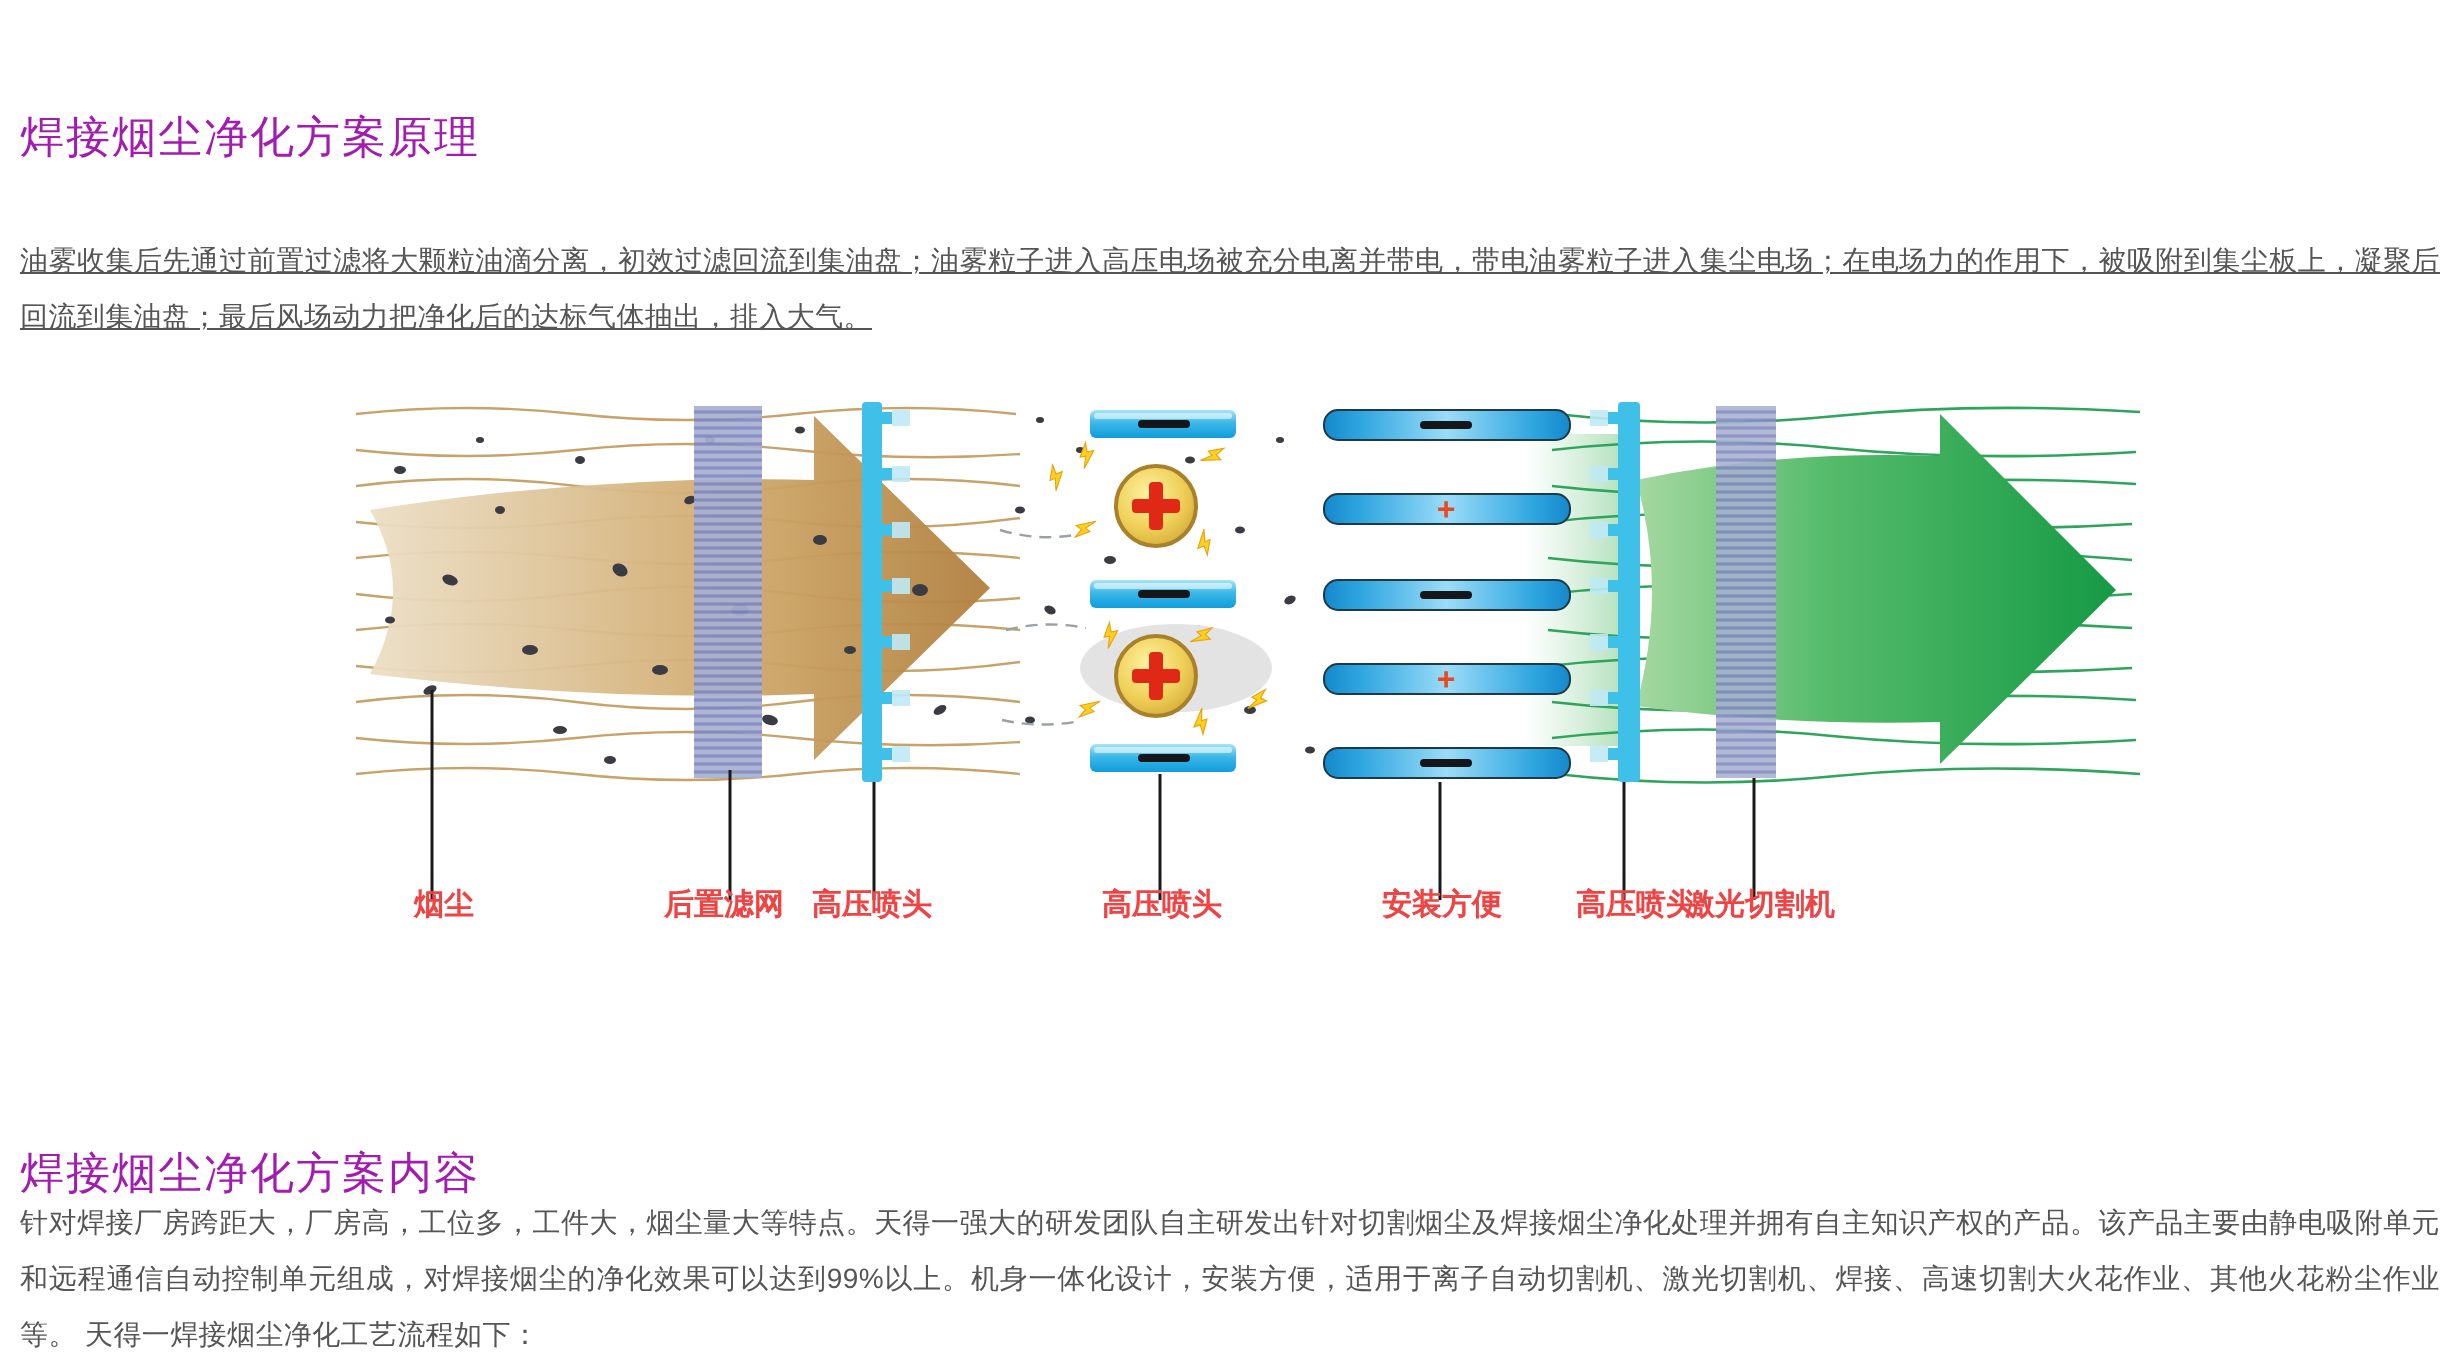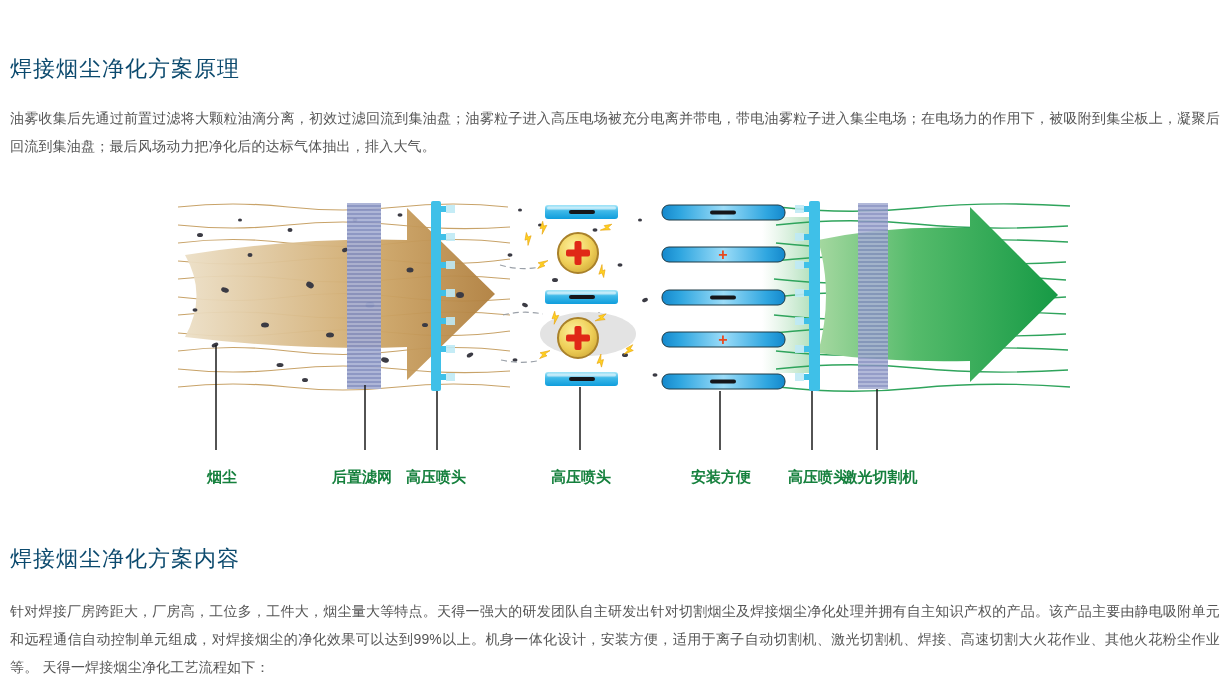--- a/index.html
+++ b/index.html
@@ -1,31 +1,31 @@
 <!DOCTYPE html>
 <html><head>
 <meta charset="utf-8">
 <style>
   html,body{margin:0;padding:0;background:#ffffff;}
   body{width:1228px;height:678px;overflow:hidden;
        font-family:"Liberation Sans","DejaVu Sans",sans-serif;}
   .page{position:relative;width:1228px;height:678px;background:#ffffff;}
   .sec-heading{position:absolute;left:10px;margin:0;font-size:22px;font-weight:400;
-       color:#0c4a6e;letter-spacing:1px;white-space:nowrap;}
+       color:#a21caf;letter-spacing:1px;white-space:nowrap;}
   #heading-1{top:54px;}
-  #heading-2{top:544px;}
+  #heading-2{top:572px;}
   .body-text{position:absolute;left:10px;width:1210px;margin:0;
        font-size:14px;line-height:28px;letter-spacing:0.2px;color:#555555;
        text-align:justify;}
-  #paragraph-1{top:104px;}
+  #paragraph-1{top:116px;text-decoration:underline;}
   #paragraph-2{top:597px;}
   .diagram{position:absolute;left:170px;top:195px;width:940px;height:290px;}
   .diagram svg{position:absolute;left:0;top:0;}
-  .diag-label{position:absolute;top:273px;transform:translateX(-50%);
-       font-size:15px;font-weight:700;color:#15803d;white-space:nowrap;}
+  .diag-label{position:absolute;top:248px;transform:translateX(-50%);
+       font-size:15px;font-weight:700;color:#ef4444;white-space:nowrap;}
 </style>
 </head>
 <body>
 
 <div class="page">
 
   <h2 class="sec-heading" id="heading-1">焊接烟尘净化方案原理</h2>
 
   <p class="body-text" id="paragraph-1">油雾收集后先通过前置过滤将大颗粒油滴分离，初效过滤回流到集油盘；油雾粒子进入高压电场被充分电离并带电，带电油雾粒子进入集尘电场；在电场力的作用下，被吸附到集尘板上，凝聚后回流到集油盘；最后风场动力把净化后的达标气体抽出，排入大气。</p>
 

